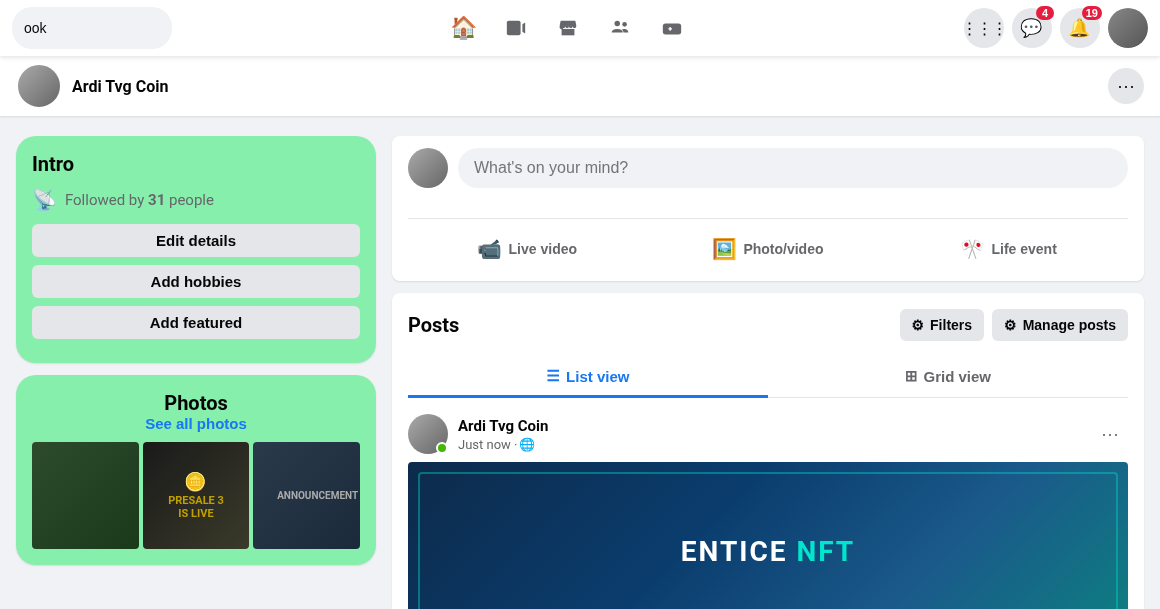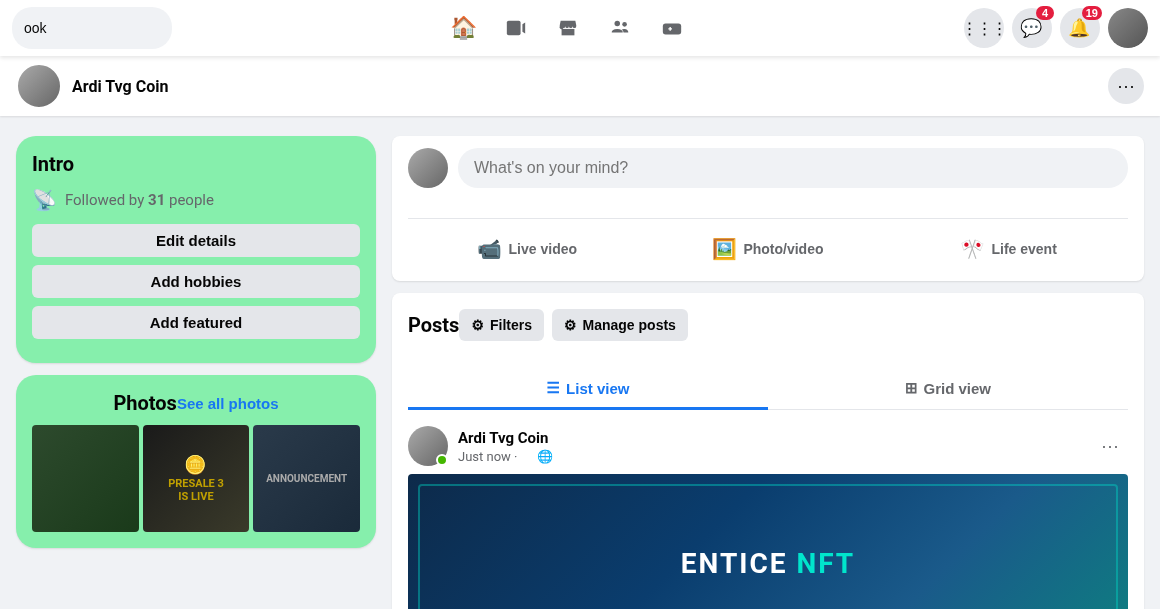--- a/index.html
+++ b/index.html
@@ -197,20 +197,21 @@
       font-size: 20px;
       color: #65676b;
     }
 
     
     .photos-header {
       display: flex;
       justify-content: center;
       align-items: center;
       margin-bottom: 10px;
+      flex-direction: column;
     }
     .see-all-link {
       color: #1877f2;
       font-size: 15px;
       font-weight: 600;
       cursor: pointer;
       text-decoration: none;
       background: none;
       border: none;
     }
@@ -302,21 +303,22 @@
     
     .posts-card {
       background: #fff;
       border-radius: 8px;
       padding: 16px;
       box-shadow: 0 1px 2px rgba(0,0,0,0.1);
     }
     .posts-header {
       display: flex;
       align-items: center;
-      margin-bottom: 28px;
+      justify-content: space-between;
+      margin-bottom: 16px;
     }
     .posts-title {
       font-size: 20px;
       font-weight: 700;
     }
     .posts-actions {
       display: flex;
       gap: 8px;
     }
     .posts-action-btn {
@@ -396,21 +398,21 @@
       right: 0;
     }
     .post-author-name {
       font-weight: 700;
       font-size: 15px;
     }
     .post-meta {
       font-size: 13px;
       color: #65676b;
       display: flex;
-      gap: 20px;
+      gap: 2px;
       margin-top: 2px;
     }
     .post-more-btn {
       width: 36px;
       height: 36px;
       border-radius: 50%;
       border: none;
       background: transparent;
       cursor: pointer;
       font-size: 18px;
@@ -547,21 +549,21 @@
         <div class="photo-thumb photo-thumb-1"></div>
         <div class="photo-thumb photo-thumb-2">
           <div style="width:100%;height:100%;display:flex;align-items:center;justify-content:center;color:#c0a000;font-size:11px;font-weight:bold;text-align:center;padding:4px;">
             <div>
               <div style="font-size:18px;margin-bottom:2px;">🪙</div>
               <div>PRESALE 3<br>IS LIVE</div>
             </div>
           </div>
         </div>
         <div class="photo-thumb photo-thumb-3">
-          <div style="width:100%;height:100%;display:flex;align-items:center;justify-content:center;color:#aaa;font-size:10px;font-weight:bold;text-align:center;padding:10px;">
+          <div style="width:100%;height:100%;display:flex;align-items:center;justify-content:center;color:#aaa;font-size:10px;font-weight:bold;text-align:center;padding:10px;margin-left:11px;">
             ANNOUNCEMENT
           </div>
         </div>
       </div>
     </div>
 
   </aside>
 
   <main class="feed-area">
 

